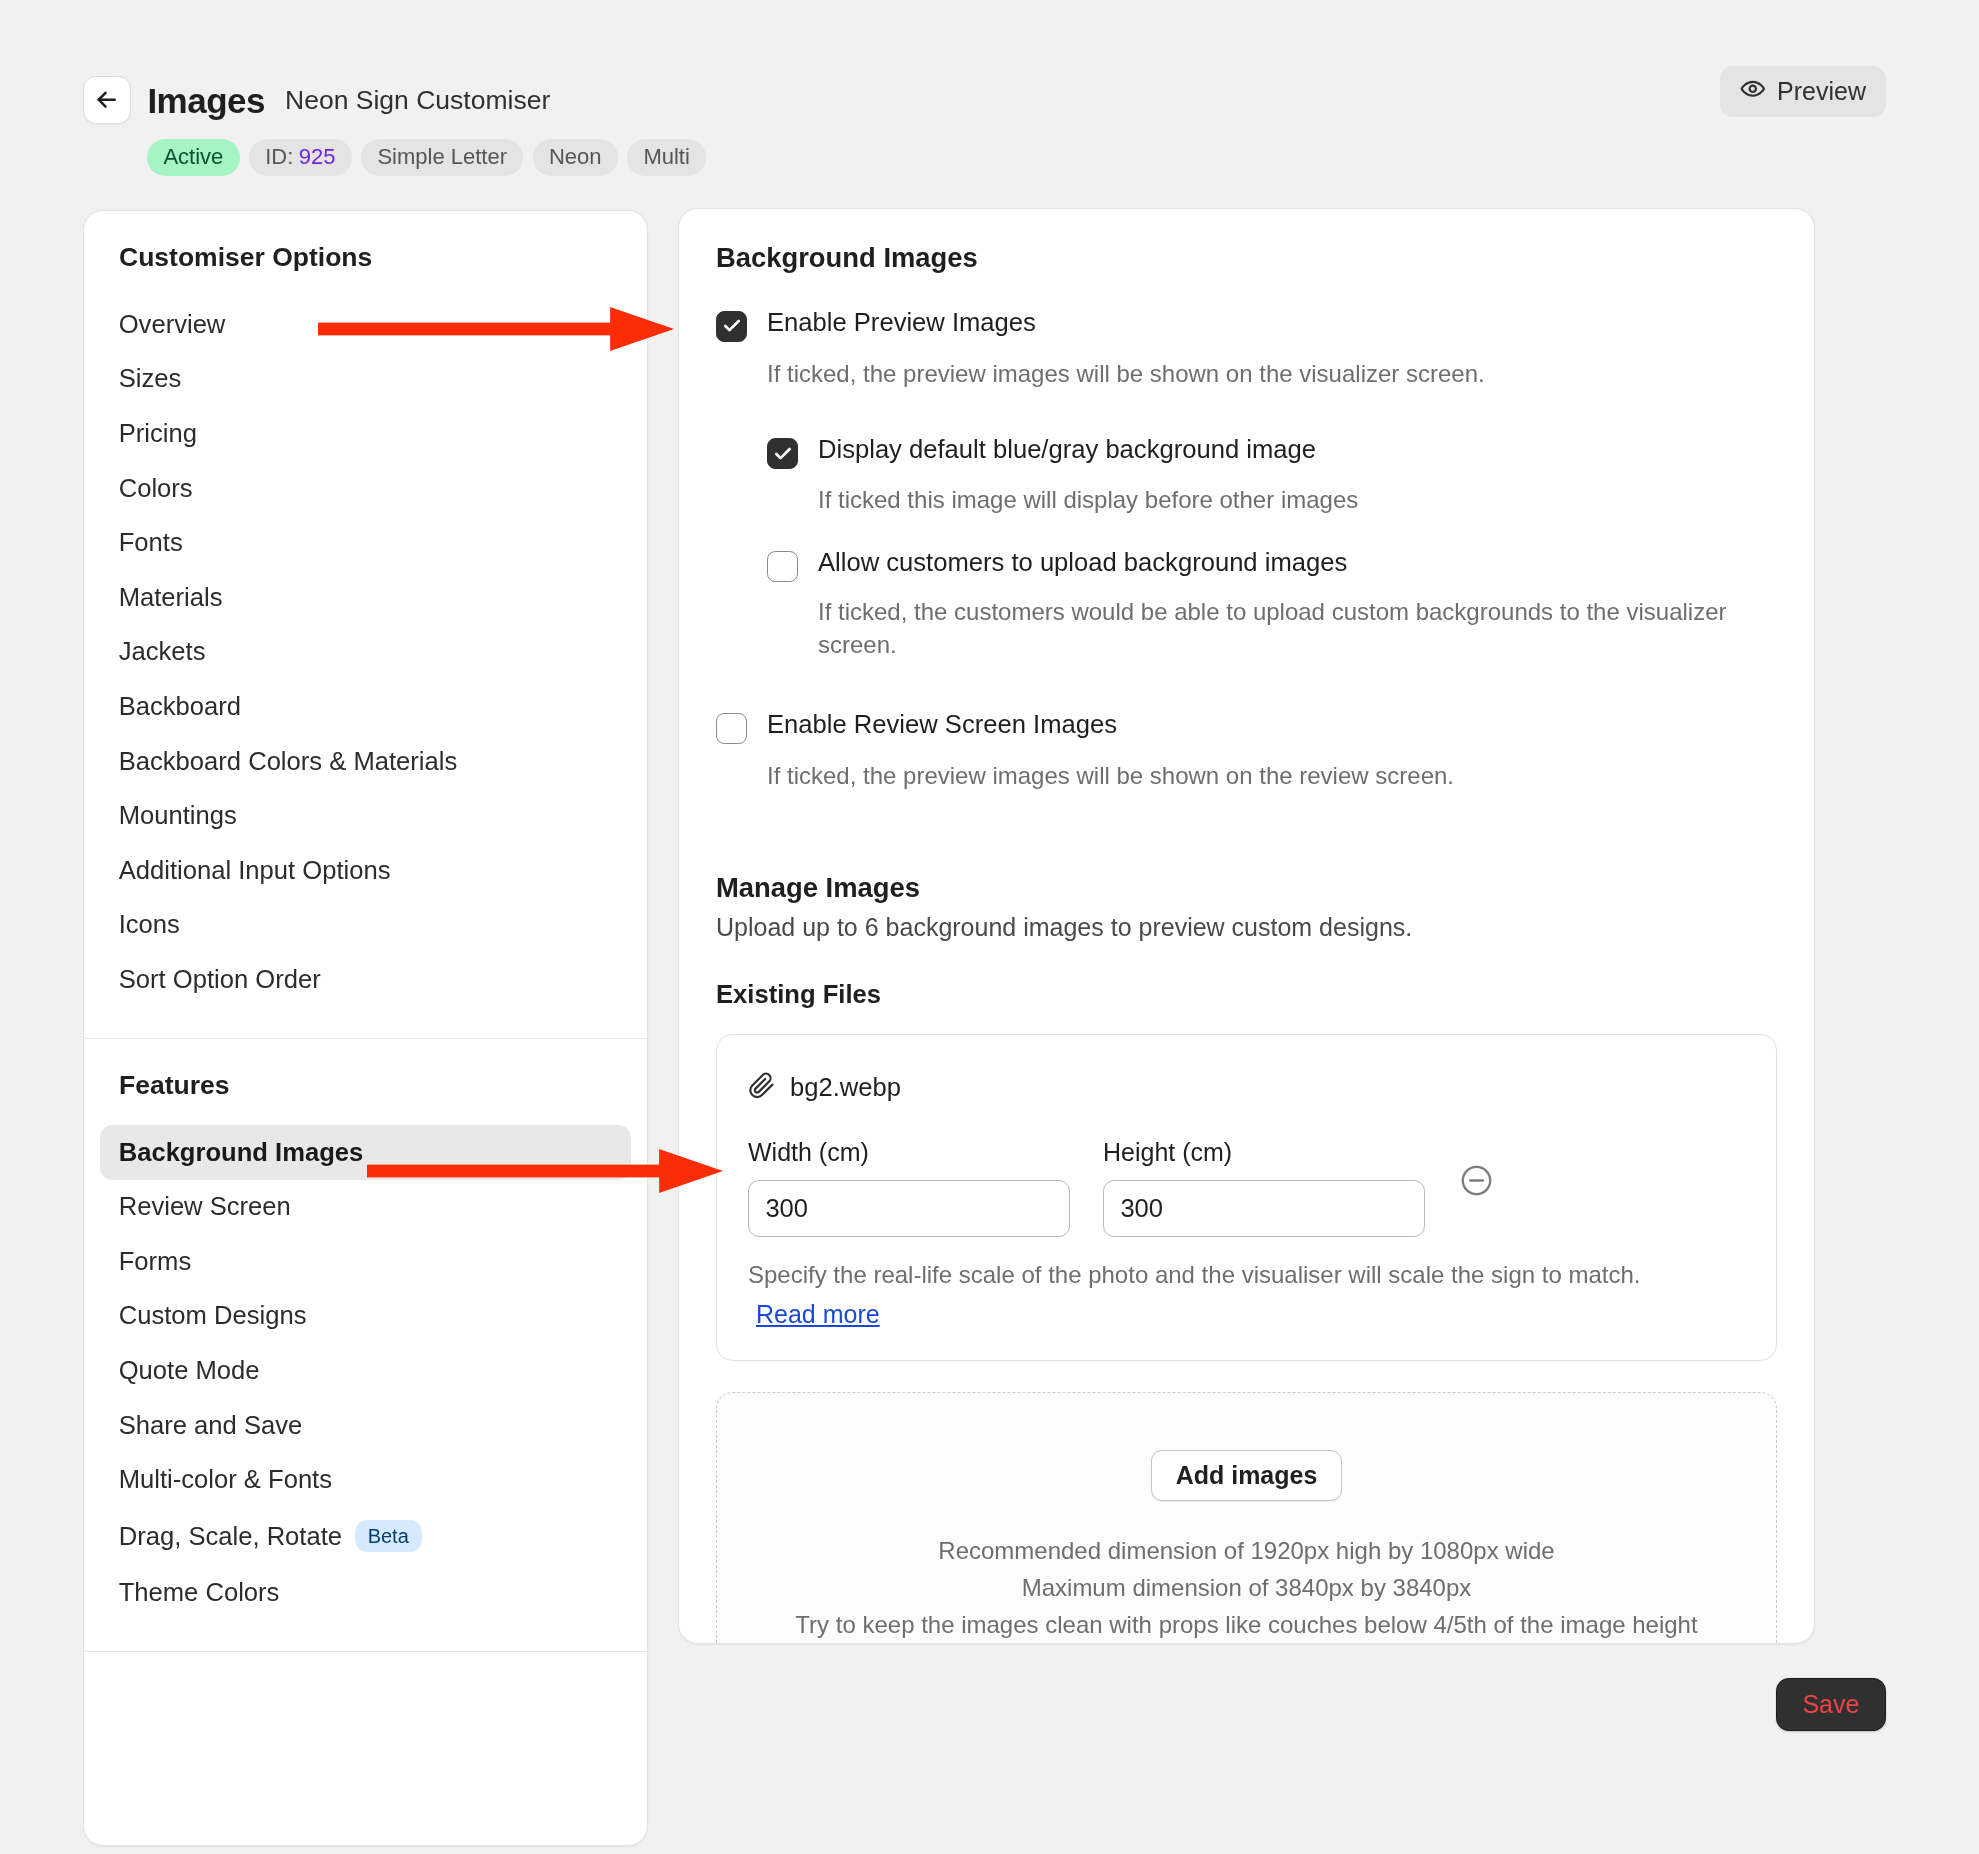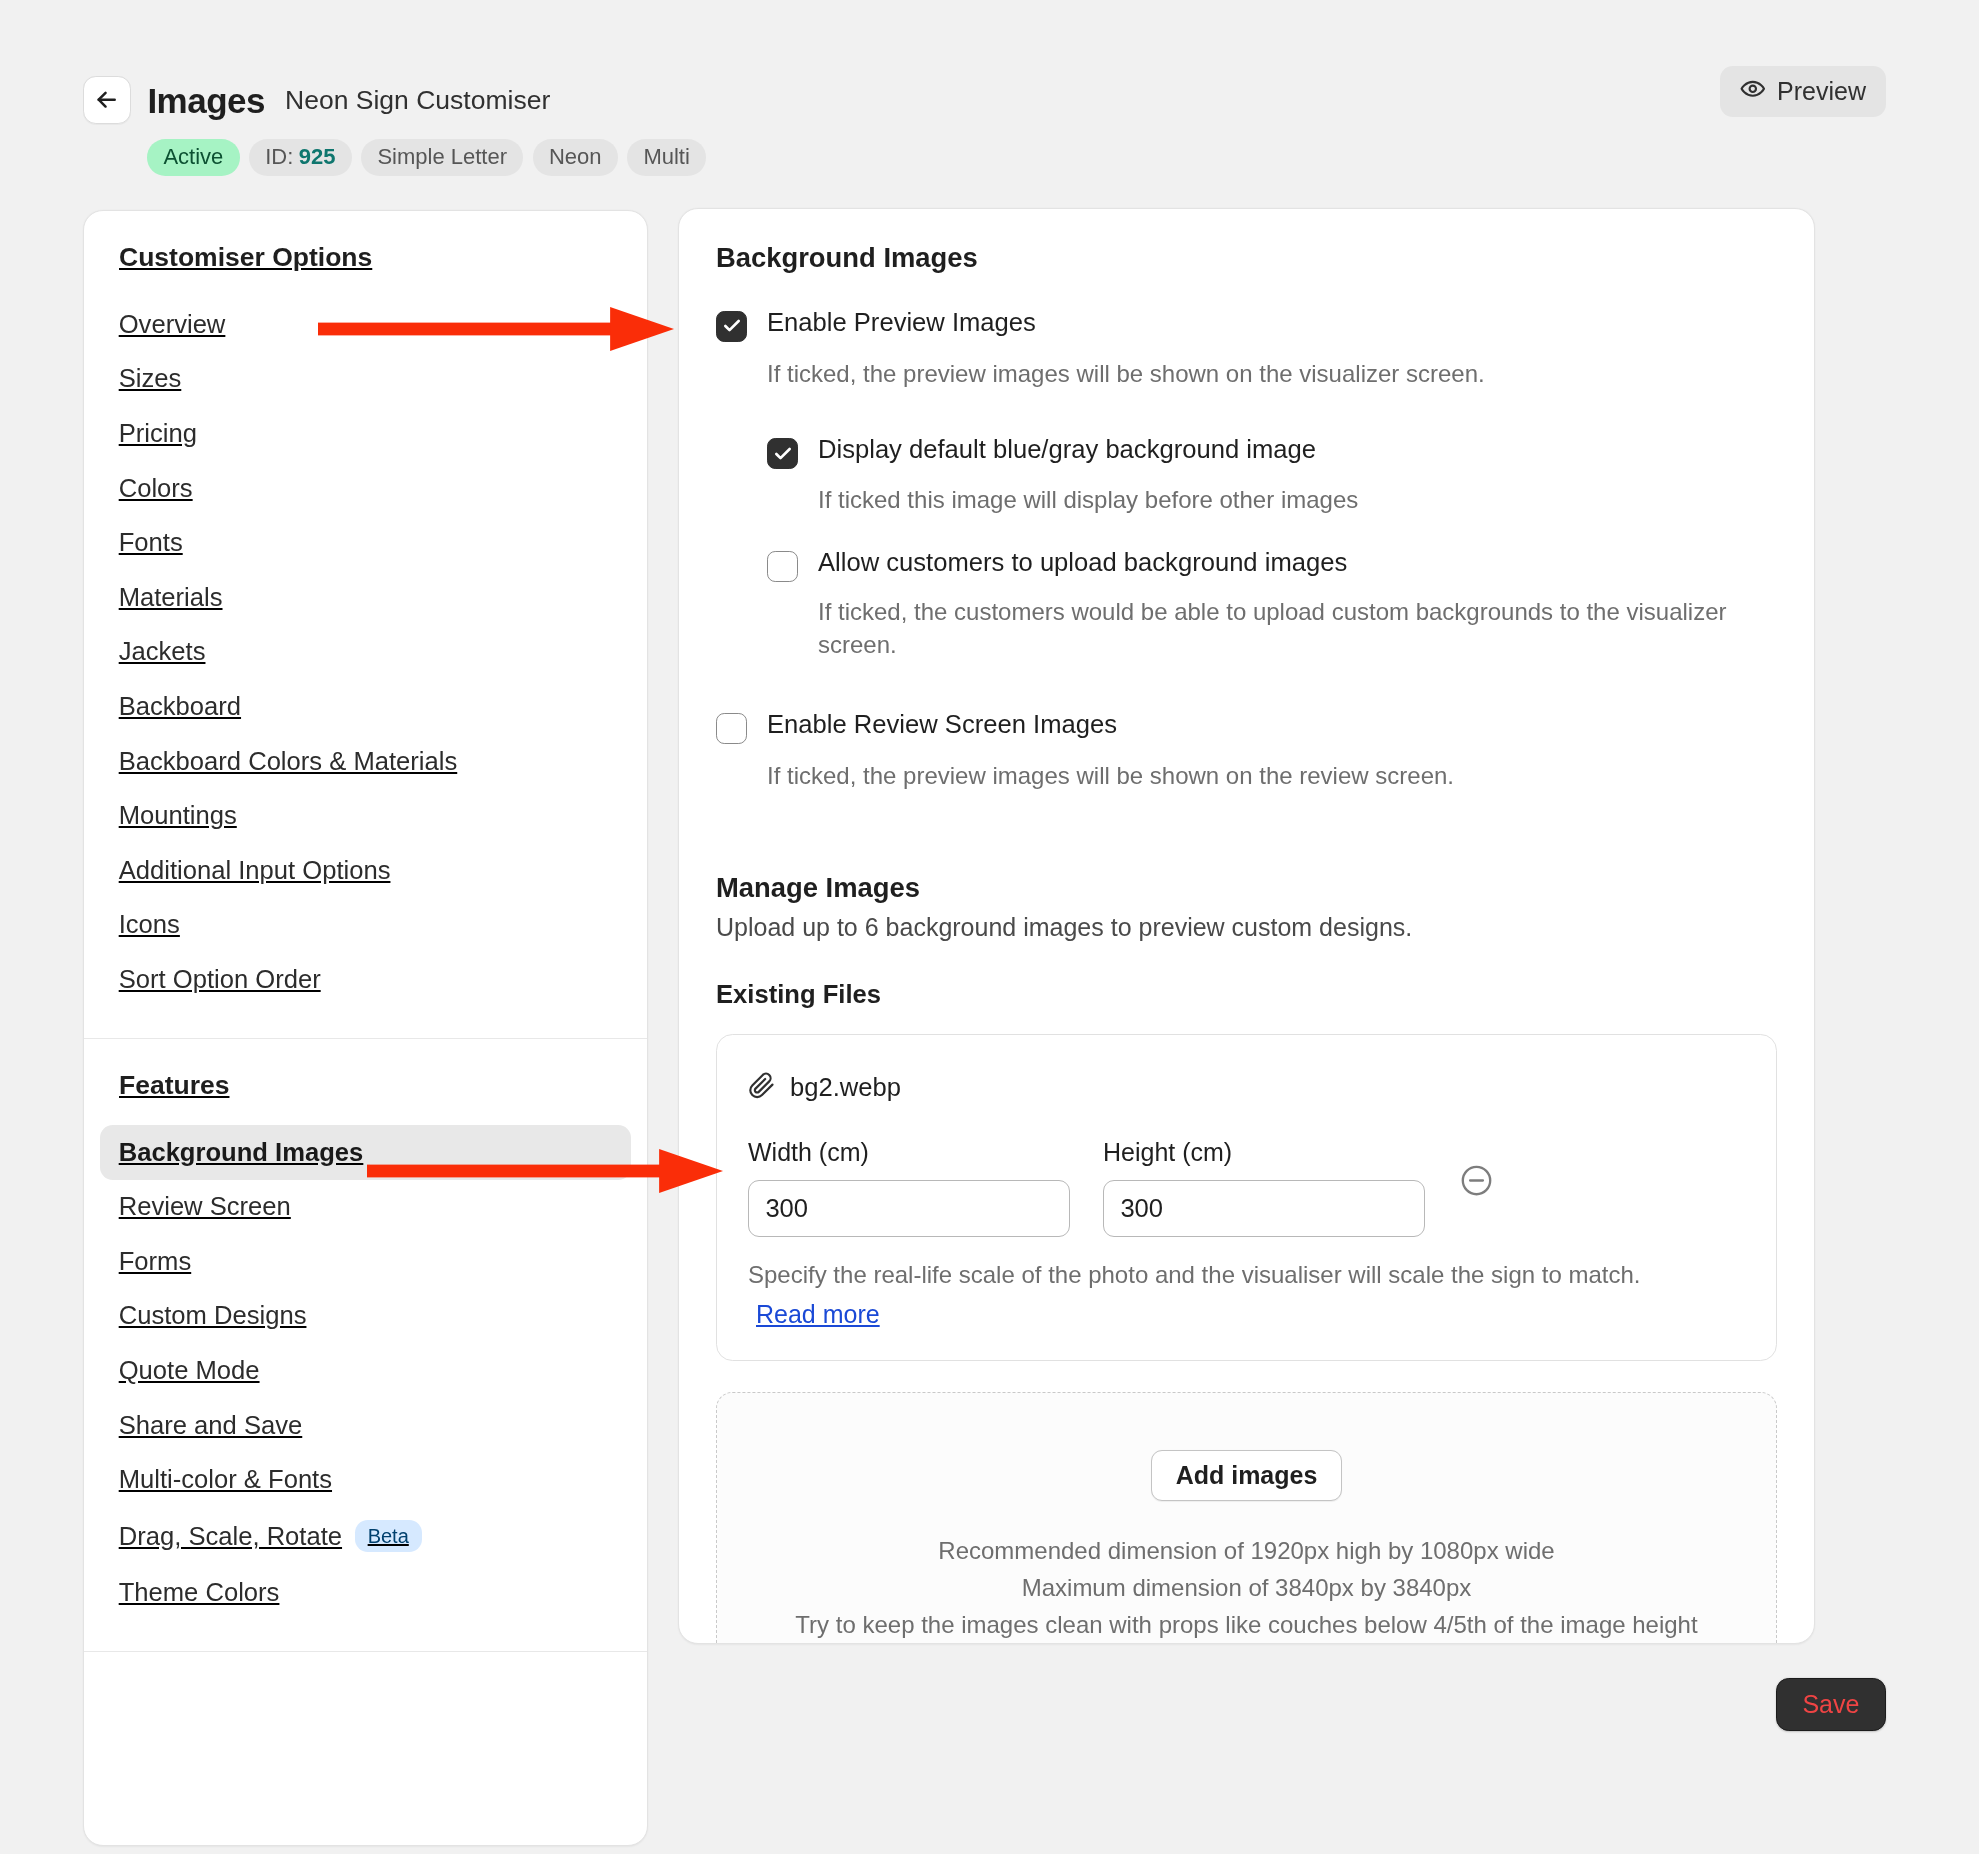--- a/index.html
+++ b/index.html
@@ -34,21 +34,21 @@
     font-size: 26.5px; color: #303030; line-height: 1; margin-left: 3.7px;
   }
   .badges { display: flex; align-items: center; gap: 9.1px; margin-top: 14.6px; margin-left: 64px; }
   .badge {
     height: 37px; padding: 0 16.4px; border-radius: 18.3px;
     display: inline-flex; align-items: center;
     font-size: 22px; color: #565656; background: #e4e4e4;
     white-space: nowrap;
   }
   .badge.active { background: #a6f3c4; color: #0c5132; }
-  .badge .bold { font-weight: bold; color: #0f766e; margin-left: 5.5px; }
+  .badge .bold { font-weight: normal; color: #6d28d9; margin-left: 5.5px; }
 
   .preview-btn {
     position: absolute; right: 93px; top: 66px;
     height: 51px; padding: 0 20px; border-radius: 12.8px;
     background: #e4e4e4; border: none; color: #303030;
     font-size: 25px; display: inline-flex; align-items: center; gap: 11px;
     cursor: pointer; font-family: inherit;
   }
 
   
@@ -56,21 +56,20 @@
     background: #ffffff; border: 0.9px solid #e3e3e3;
     border-radius: 20px;
     box-shadow: 0 0.9px 1.8px rgba(0,0,0,.05);
   }
 
   
   .sidebar {
     position: absolute; left: 83px; top: 210px;
     width: 565px; height: 1636px;
     overflow: hidden;
-    text-decoration: underline;
   }
   .sidebar-section { padding: 31px 0 24px 0; }
   .sidebar-heading {
     font-size: 26.5px; font-weight: bold; color: #1f1f1f;
     padding: 0 35px; margin-bottom: 24px;
   }
   .nav-item {
     display: flex; align-items: center; gap: 12.8px;
     font-size: 25.6px; color: #2c2c2c;
     margin: 0 16.4px; padding: 12.8px 18.3px; border-radius: 12.8px;

